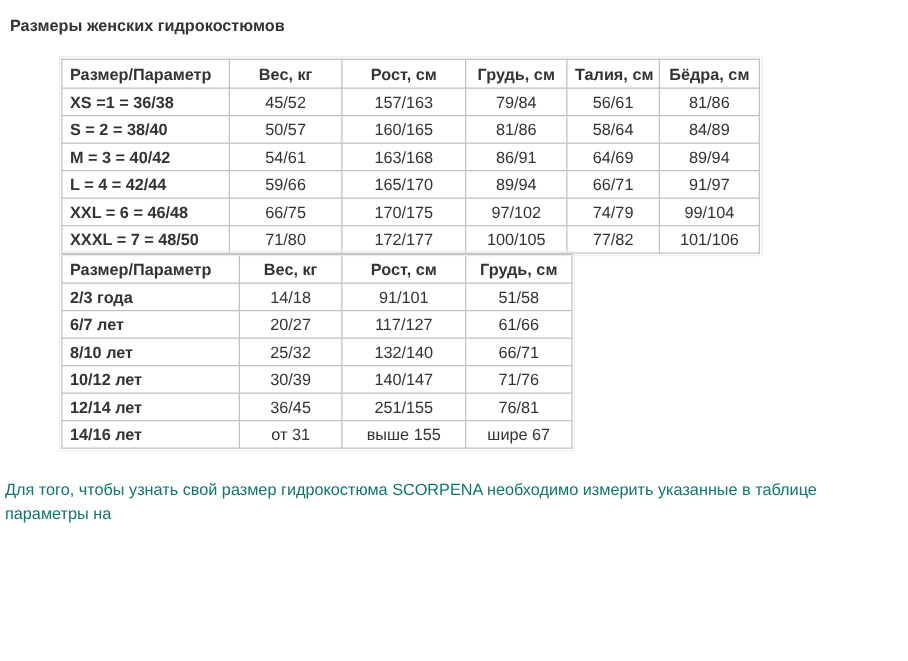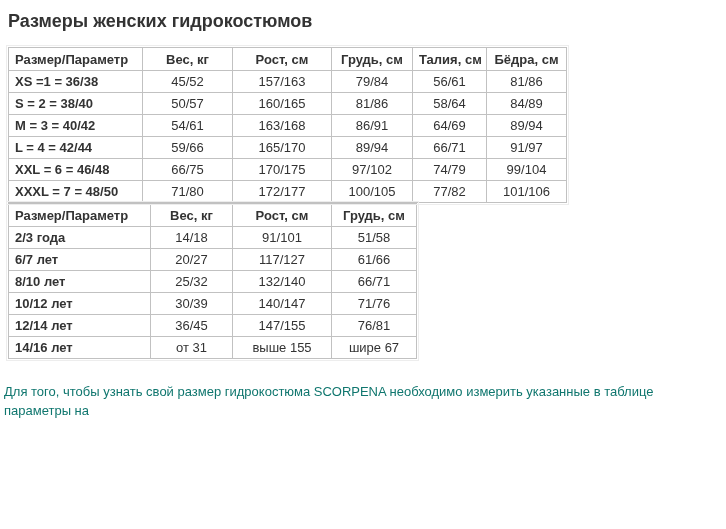--- a/index.html
+++ b/index.html
@@ -9,31 +9,32 @@
     background: #ffffff;
     font-family: "Liberation Sans", sans-serif;
     font-size: 13px;
     color: #333333;
     overflow: hidden;
   }
   .content { padding: 13px 8px 0 8px; }
 
   .section-title {
     font-weight: bold;
-    font-size: 18px;
+    font-size: 13px;
     line-height: 16px;
     margin: 0 0 18px 0;
   }
   .section-title.second { margin-top: 32px; }
 
   table.sizes-table {
     border-collapse: collapse;
     table-layout: fixed;
     outline: 1px solid #ededed;
     outline-offset: 1px;
+    margin-left: 41px;
   }
   #women-table { width: 558px; }
   #kids-table  { width: 408px; }
 
   .sizes-table th, .sizes-table td {
     border: 1px solid #c1c1c1;
     height: 21px;
     padding: 0 6px;
     white-space: nowrap;
     overflow: hidden;
@@ -169,21 +170,21 @@
         </tr>
         <tr>
           <td class="size-cell">10/12 лет</td>
           <td class="value-cell">30/39</td>
           <td class="value-cell">140/147</td>
           <td class="value-cell">71/76</td>
         </tr>
         <tr>
           <td class="size-cell">12/14 лет</td>
           <td class="value-cell">36/45</td>
-          <td class="value-cell">147/155</td>
+          <td class="value-cell">251/155</td>
           <td class="value-cell">76/81</td>
         </tr>
         <tr>
           <td class="size-cell">14/16 лет</td>
           <td class="value-cell">от 31</td>
           <td class="value-cell">выше 155</td>
           <td class="value-cell">шире 67</td>
         </tr>
       </tbody>
   </table>

